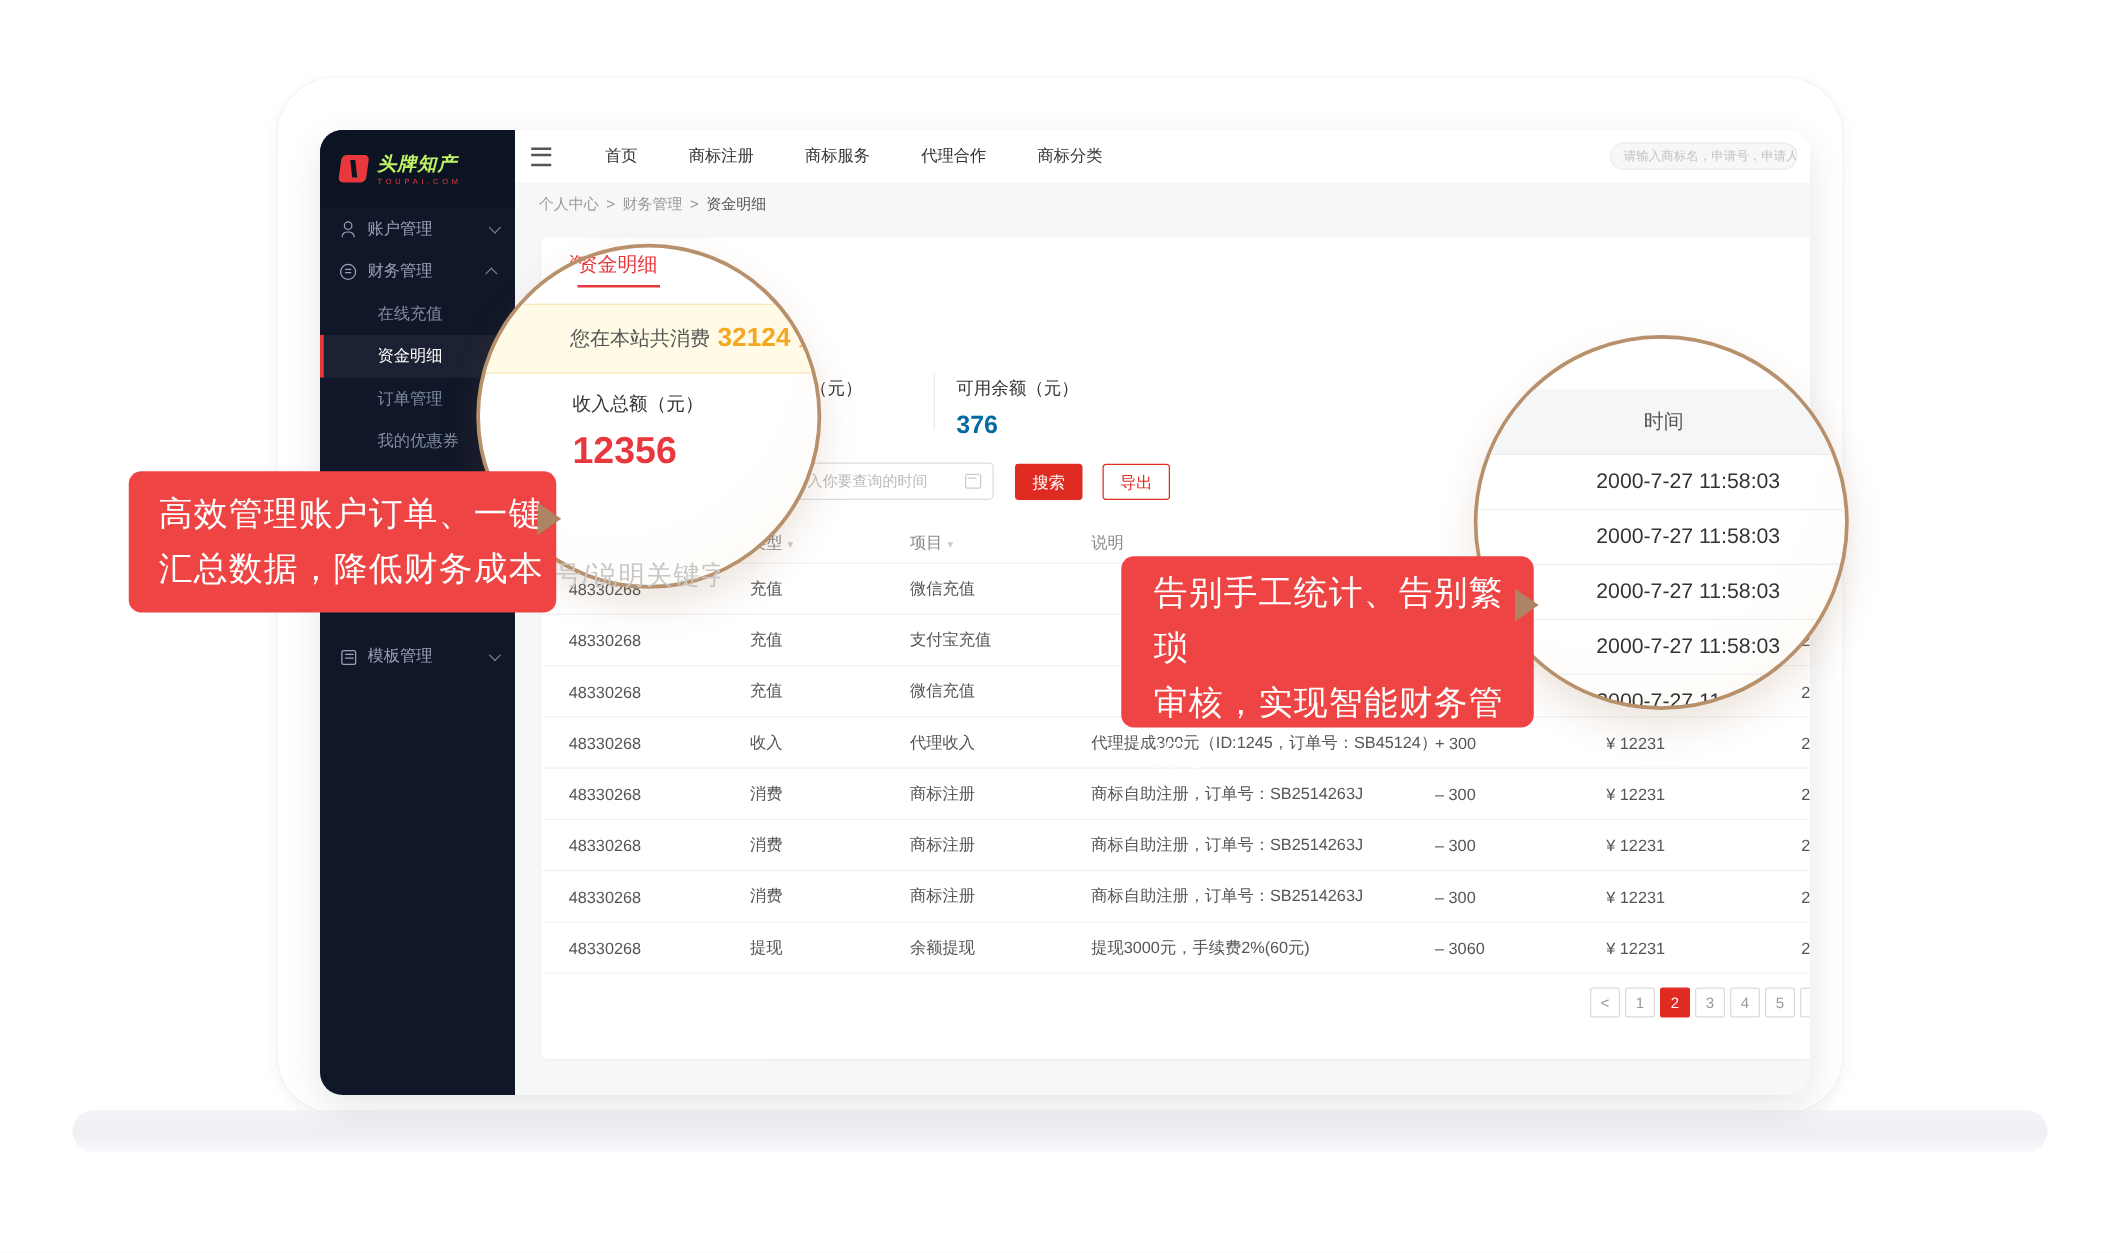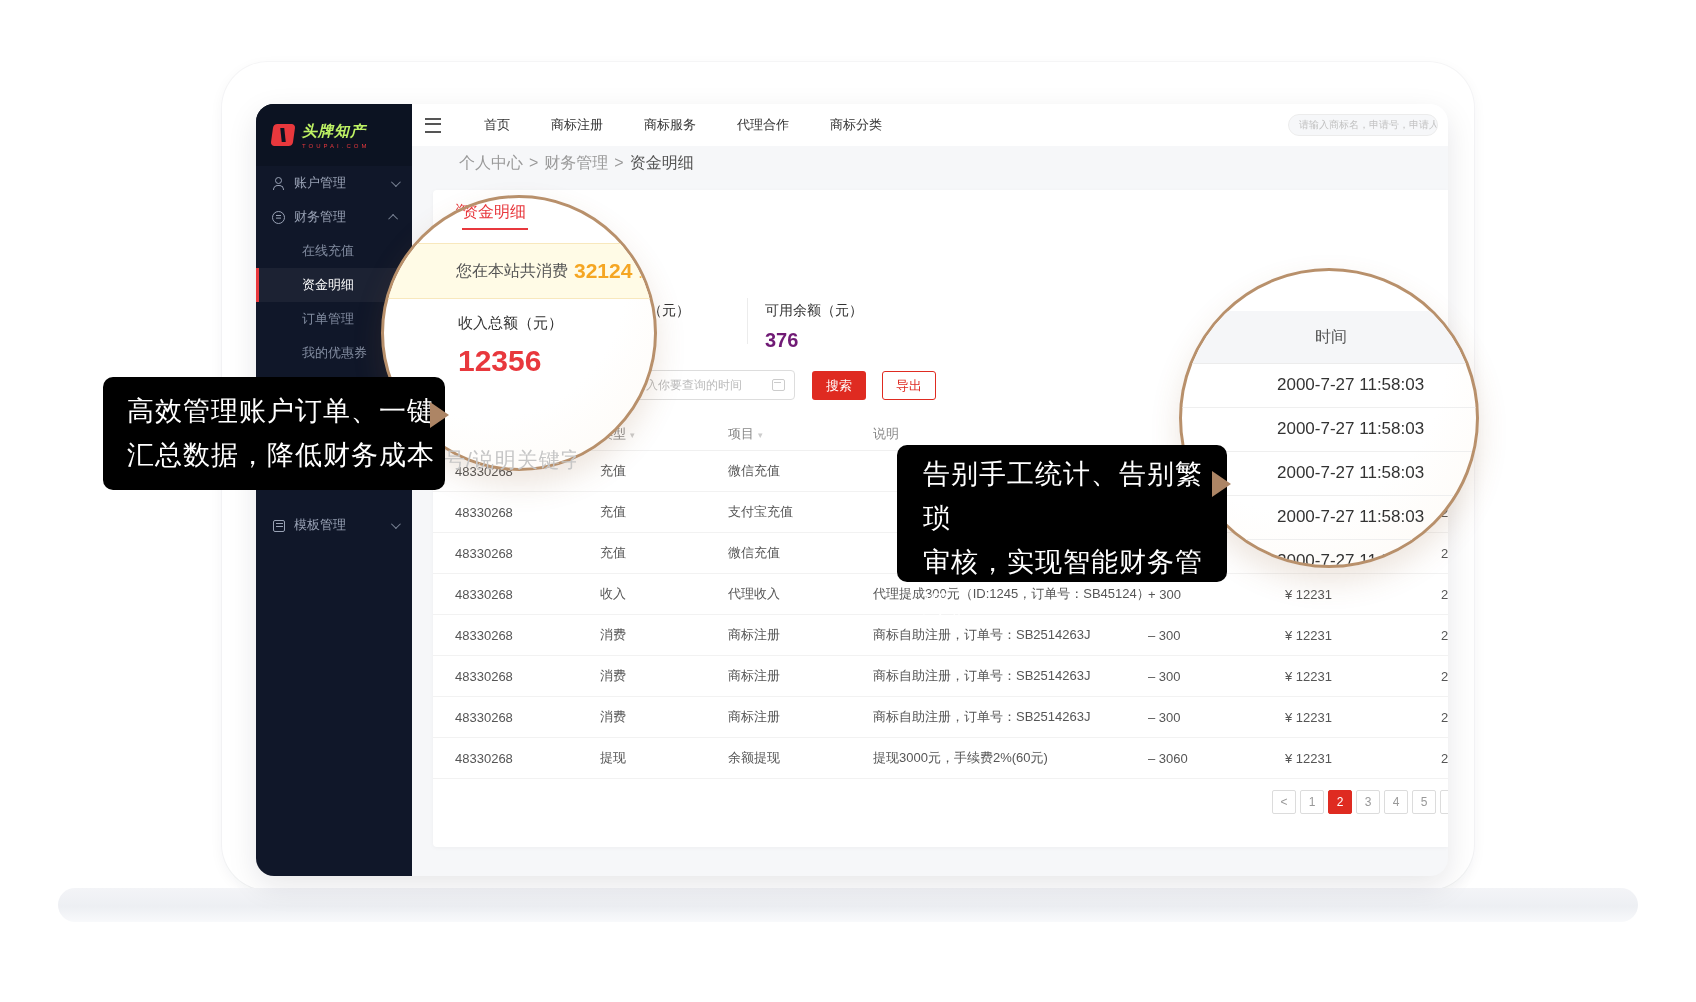--- a/index.html
+++ b/index.html
@@ -36,36 +36,36 @@
   .chev-up{transform:rotate(-135deg) translateY(-2px);}
   
   .topbar{position:absolute;left:156px;top:0;right:0;height:42px;background:#fff;display:flex;align-items:center;border-bottom:1px solid #f1f2f4;}
   .hamburger{width:16px;height:11px;border-top:2px solid #555;border-bottom:2px solid #555;position:relative;margin:0 0 0 13px;}
   .hamburger::after{content:"";position:absolute;left:0;top:3.5px;width:16px;height:2px;background:#555;}
   .nav-items{display:flex;gap:41px;margin-left:43px;}
   .nav-item{font-size:13px;color:#333;cursor:pointer;white-space:nowrap;}
   .top-search{margin-left:auto;margin-right:10px;width:150px;height:22px;border-radius:11px;background:#f6f7f9;border:1px solid #ececec;
               font-size:10px;color:#c2c2c2;display:flex;align-items:center;padding:0 10px;box-sizing:border-box;white-space:nowrap;overflow:hidden;}
   
-  .breadcrumb{position:absolute;left:156px;top:42px;right:0;height:34px;background:#f6f7f9;display:flex;align-items:center;padding-left:47px;font-size:16px;color:#999;gap:6px;}
+  .breadcrumb{position:absolute;left:156px;top:42px;right:0;height:34px;background:#f6f7f9;display:flex;align-items:center;padding-left:19px;font-size:12px;color:#999;gap:6px;}
   .crumb-last{color:#555;}
   
   .card{position:absolute;left:177px;top:86px;width:1015px;height:657px;background:#fff;border-radius:4px 0 0 4px;overflow:hidden;box-shadow:0 1px 4px rgba(0,0,0,0.04);}
   .tab{position:absolute;left:22px;top:12px;color:#e8383d;font-size:14px;}
   .tab-line{position:absolute;left:22px;top:36px;width:58px;height:2px;background:#e8383d;}
   .banner{position:absolute;left:16px;right:14px;top:53px;height:46px;background:#fffbe6;border:1px solid #f8e8bd;border-radius:2px;
           display:flex;align-items:center;padding-left:22px;font-size:14px;color:#666;box-sizing:border-box;}
   .b-amt{color:#f5a623;font-weight:bold;font-size:16px;margin:0 5px;}
   .b-mid,.b-suf{color:#f5a623;}
   .b-suf{margin-left:3px;}
   .b-unit{color:#888;margin-left:4px;}
   .stat{position:absolute;}
   .stat-label{font-size:14px;color:#333;}
   .v-red{margin-top:7px;font-size:24px;font-weight:bold;color:#e8383d;}
-  .v-dark{margin-top:9px;font-size:20px;font-weight:bold;color:#701a75;}
+  .v-dark{margin-top:9px;font-size:20px;font-weight:bold;color:#0369a1;}
   .stat-div{position:absolute;left:314px;top:108px;width:1px;height:46px;background:#ececec;}
   .filter-input{position:absolute;left:179px;top:180px;width:183px;height:30px;border:1px solid #ddd;border-radius:4px;background:#fff;
                 display:flex;align-items:center;padding:0 9px;font-size:12px;color:#bbb;box-sizing:border-box;}
   .cal{margin-left:auto;width:11px;height:10px;border:1.2px solid #ccc;border-radius:2px;position:relative;}
   .cal::before{content:"";position:absolute;left:1px;top:2px;width:7px;height:1.2px;background:#ccc;}
   .btn{position:absolute;width:54px;height:29px;border-radius:3px;font-size:13px;display:flex;align-items:center;justify-content:center;cursor:pointer;box-sizing:border-box;}
   .btn-search{left:379px;top:181px;background:#df2b21;color:#fff;}
   .btn-export{left:449px;top:181px;background:#fff;border:1px solid #df2b21;color:#df2b21;}
   
   .tbl{position:absolute;left:0;top:228px;right:0;}
@@ -99,21 +99,21 @@
   .z-mid{color:#f5a623;font-size:16px;}
   .z-inc-label{position:absolute;left:74px;top:116px;font-size:15px;color:#333;}
   .z-inc-value{position:absolute;left:74px;top:146px;font-size:30px;font-weight:bold;color:#e8383d;}
   .lens-caption{position:absolute;left:400px;top:446px;width:176px;font-size:21px;color:#c6c6c6;letter-spacing:1px;
                 white-space:nowrap;overflow:hidden;z-index:6;}
   .l2-head{position:absolute;left:0;right:0;top:40px;height:52px;background:#f5f6f8;border-bottom:1px solid #ececec;
            display:flex;align-items:center;padding-left:133px;font-size:16px;color:#555;}
   .l2-row{position:absolute;left:0;right:0;height:44px;border-bottom:1px solid #efefef;display:flex;align-items:center;
           padding-left:95px;font-size:17px;color:#333;white-space:nowrap;}
   
-  .callout{position:absolute;background:#000000;color:#fff;z-index:7;letter-spacing:1px;box-sizing:border-box;}
+  .callout{position:absolute;background:#ef4444;color:#fff;z-index:7;letter-spacing:1px;box-sizing:border-box;}
   .callout::after{content:"";position:absolute;right:-17px;border:13px solid transparent;border-left:19px solid #ad8565;}
   .callout1{left:103px;top:377px;width:342px;height:113px;border-radius:10px;font-size:27px;line-height:44px;padding:12px 0 0 24px;}
   .callout1::after{top:25px;}
   .callout2{left:897px;top:445px;width:330px;height:137px;border-radius:10px;font-size:27px;line-height:44px;padding:7px 0 0 26px;}
   .callout2::after{top:26px;}
 </style>
 </head>
 <body>
 
 <div id="stage">

